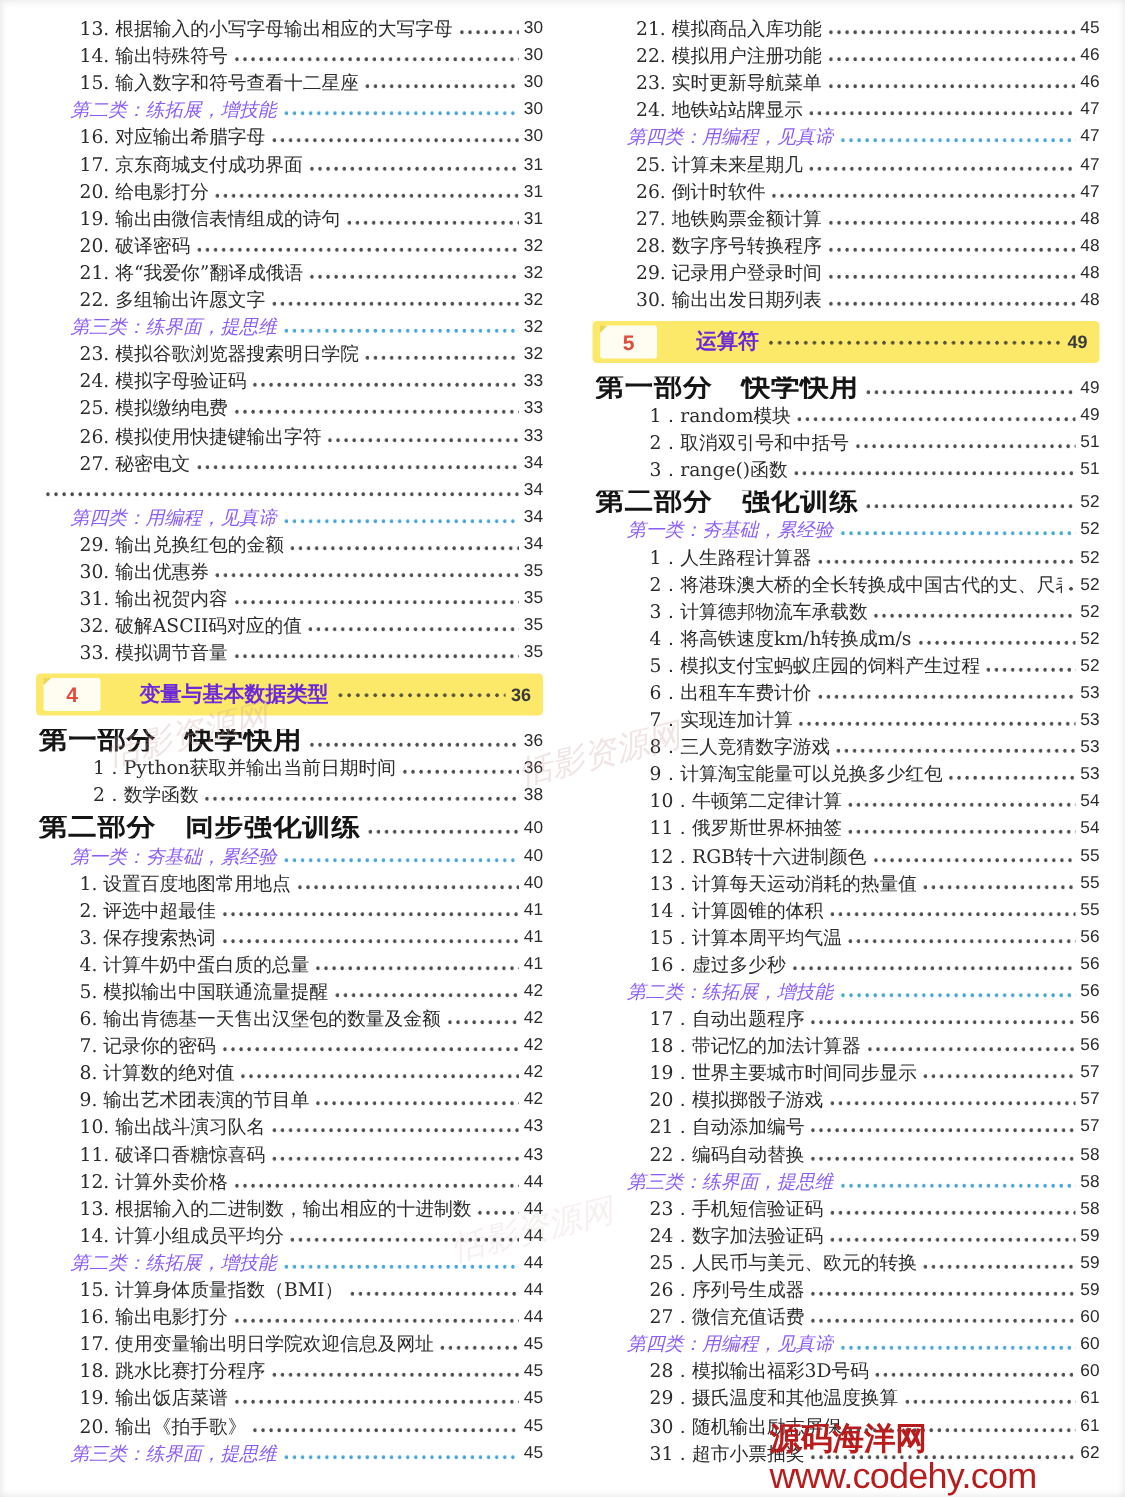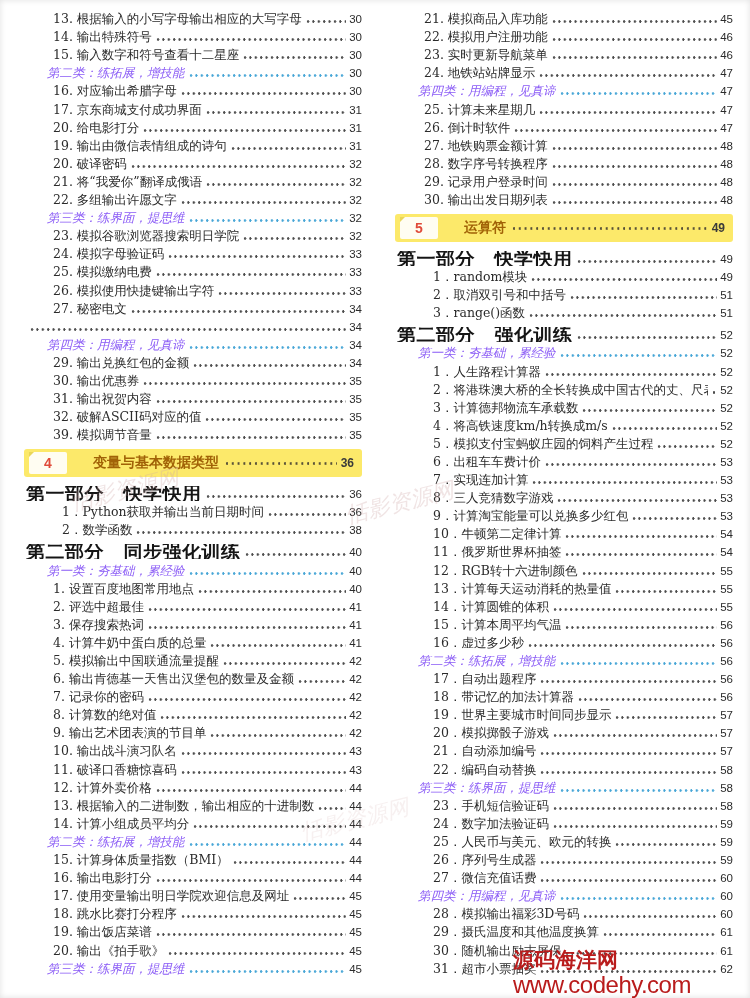--- a/index.html
+++ b/index.html
@@ -47,21 +47,21 @@
     display:flex;align-items:center;justify-content:center;
     font-family:"Liberation Sans",sans-serif;font-weight:bold;font-size:14px;color:#e04b3a;
     position:relative;margin-right:26px;flex:0 0 auto;
   }
   .chnum::before{
     content:"";position:absolute;left:0;top:0;width:0;height:0;
     border-top:5px solid #e9d65a;border-right:5px solid transparent;
   }
   .chtitle{
     font-family:"Liberation Sans",sans-serif;font-weight:bold;font-size:14px;
-    color:#a16207;white-space:nowrap;flex:0 1 auto;overflow:hidden;
+    color:#6d28d9;white-space:nowrap;flex:0 1 auto;overflow:hidden;
   }
   .chrow .leader{
     flex:1 1 auto;min-width:6px;height:5px;margin:0 4px 0 6px;align-self:center;
     background-image:radial-gradient(circle at 2px 2.5px,#585137 1.05px,transparent 1.35px);
     background-size:5.8px 5px;background-repeat:repeat-x;background-position:left center;
   }
   .chrow .pg{
     font-family:"Liberation Sans",sans-serif;font-weight:bold;
     font-size:12px;color:#3a3a3a;flex:0 0 auto;
   }
@@ -190,21 +190,21 @@
       <span class="t">31. 输出祝贺内容</span>
       <span class="leader"></span>
       <span class="pg">35</span>
     </div>
     <div class="row item">
       <span class="t">32. 破解ASCII码对应的值</span>
       <span class="leader"></span>
       <span class="pg">35</span>
     </div>
     <div class="row item">
-      <span class="t">39. 模拟调节音量</span>
+      <span class="t">33. 模拟调节音量</span>
       <span class="leader"></span>
       <span class="pg">35</span>
     </div>
     <div class="chrow">
       <span class="chnum">4</span>
       <span class="chtitle">变量与基本数据类型</span>
       <span class="leader"></span>
       <span class="pg">36</span>
     </div>
     <div class="row part">

